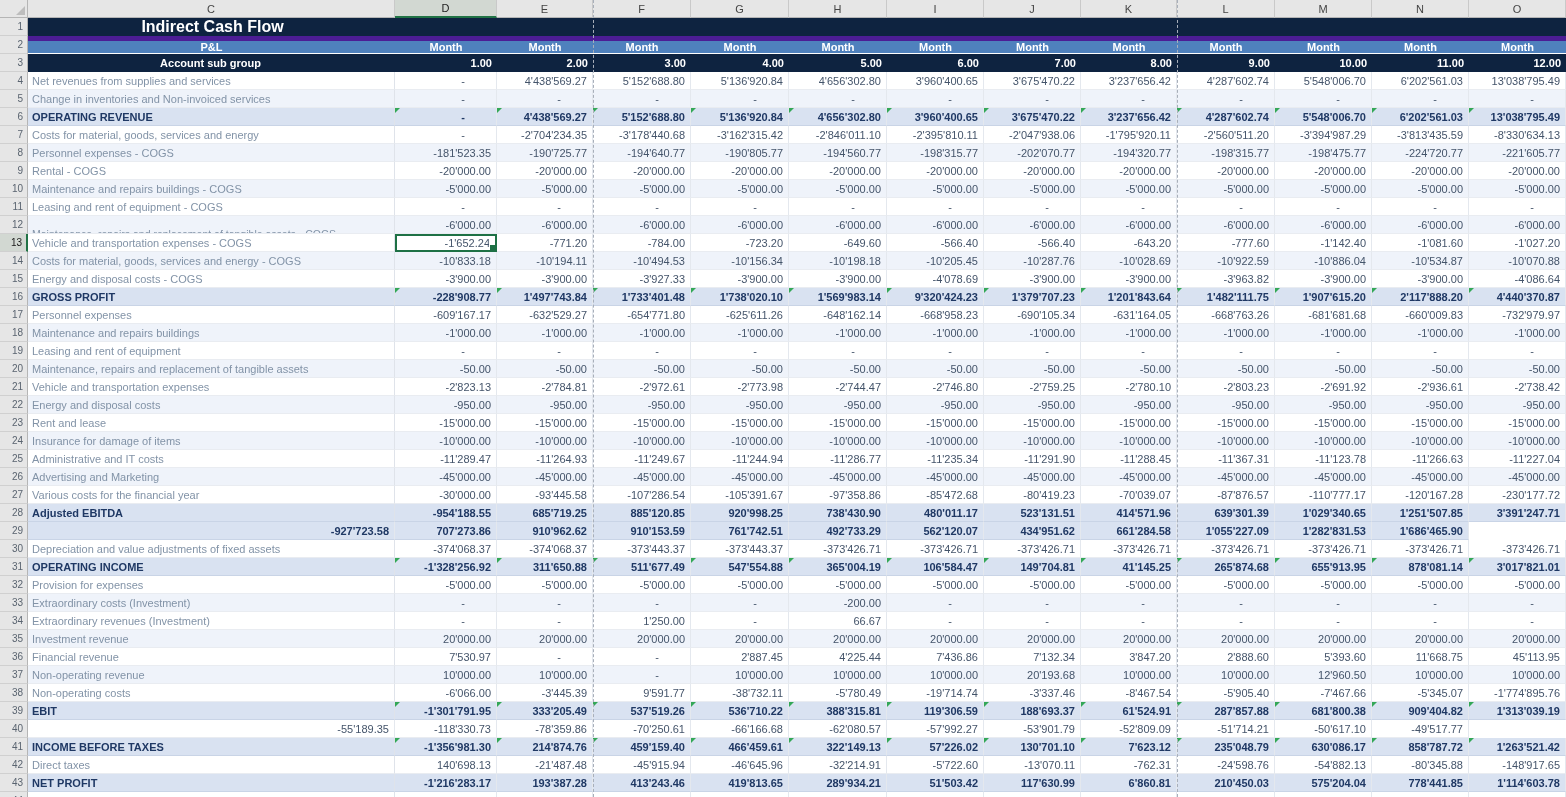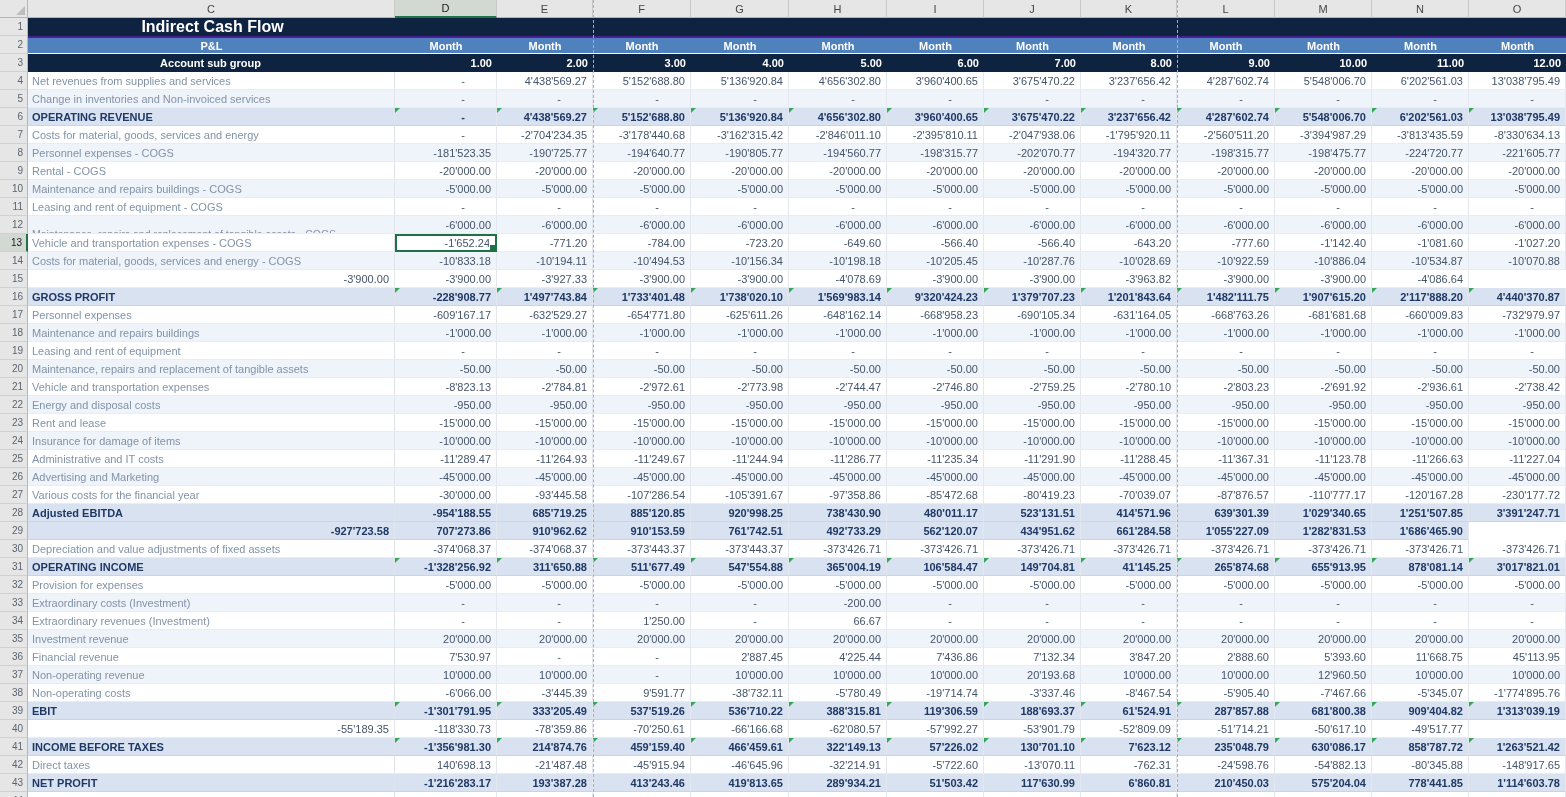--- a/index.html
+++ b/index.html
@@ -49,21 +49,21 @@
   }
   
   .tint .cell { background:#EFF3FA; }
   
   .r-title .cell, .r-numbers .cell {
     background:#0E2340; color:#fff; font-weight:bold; border-right:none; border-bottom:none;
   }
   .r-title .label-cell { justify-content:center; font-size:16px; }
   .r-months .cell {
     background:#4F81BD; color:#fff; font-weight:bold; border-right:none;
-    border-top:2px solid #4c1d95; border-bottom:1px solid #fff;
+    border-top:5px solid #4c1d95; border-bottom:1px solid #fff;
     justify-content:center; padding-right:0;
   }
   .r-numbers .cell { justify-content:flex-end; }
   .r-numbers .label-cell, .r-months .label-cell { justify-content:center; padding-left:0; }
   
   .r-total .cell { background:#D9E2F1; color:#1F3864; font-weight:bold; border-bottom:1px solid #C9D4E6; }
   .r-total .label-cell { color:#1F3864; }
   
   .dash { margin-right:26px; }
   
@@ -411,20 +411,23 @@
         <div class="cell">-10'205.45</div>
         <div class="cell">-10'287.76</div>
         <div class="cell">-10'028.69</div>
         <div class="cell">-10'922.59</div>
         <div class="cell">-10'886.04</div>
         <div class="cell">-10'534.87</div>
         <div class="cell">-10'070.88</div>
       </div>
       <div class="grid-row r-data">
         <div class="row-head">15</div>
+        <div class="cell label-cell">
+          <span class="txt">Energy and disposal costs - COGS</span>
+        </div>
         <div class="cell">-3'900.00</div>
         <div class="cell">-3'900.00</div>
         <div class="cell">-3'927.33</div>
         <div class="cell">-3'900.00</div>
         <div class="cell">-3'900.00</div>
         <div class="cell">-4'078.69</div>
         <div class="cell">-3'900.00</div>
         <div class="cell">-3'900.00</div>
         <div class="cell">-3'963.82</div>
         <div class="cell">-3'900.00</div>
@@ -543,21 +546,21 @@
         <div class="cell">-50.00</div>
         <div class="cell">-50.00</div>
         <div class="cell">-50.00</div>
         <div class="cell">-50.00</div>
       </div>
       <div class="grid-row r-data">
         <div class="row-head">21</div>
         <div class="cell label-cell">
           <span class="txt">Vehicle and transportation expenses</span>
         </div>
-        <div class="cell">-8'823.13</div>
+        <div class="cell">-2'823.13</div>
         <div class="cell">-2'784.81</div>
         <div class="cell">-2'972.61</div>
         <div class="cell">-2'773.98</div>
         <div class="cell">-2'744.47</div>
         <div class="cell">-2'746.80</div>
         <div class="cell">-2'759.25</div>
         <div class="cell">-2'780.10</div>
         <div class="cell">-2'803.23</div>
         <div class="cell">-2'691.92</div>
         <div class="cell">-2'936.61</div>

